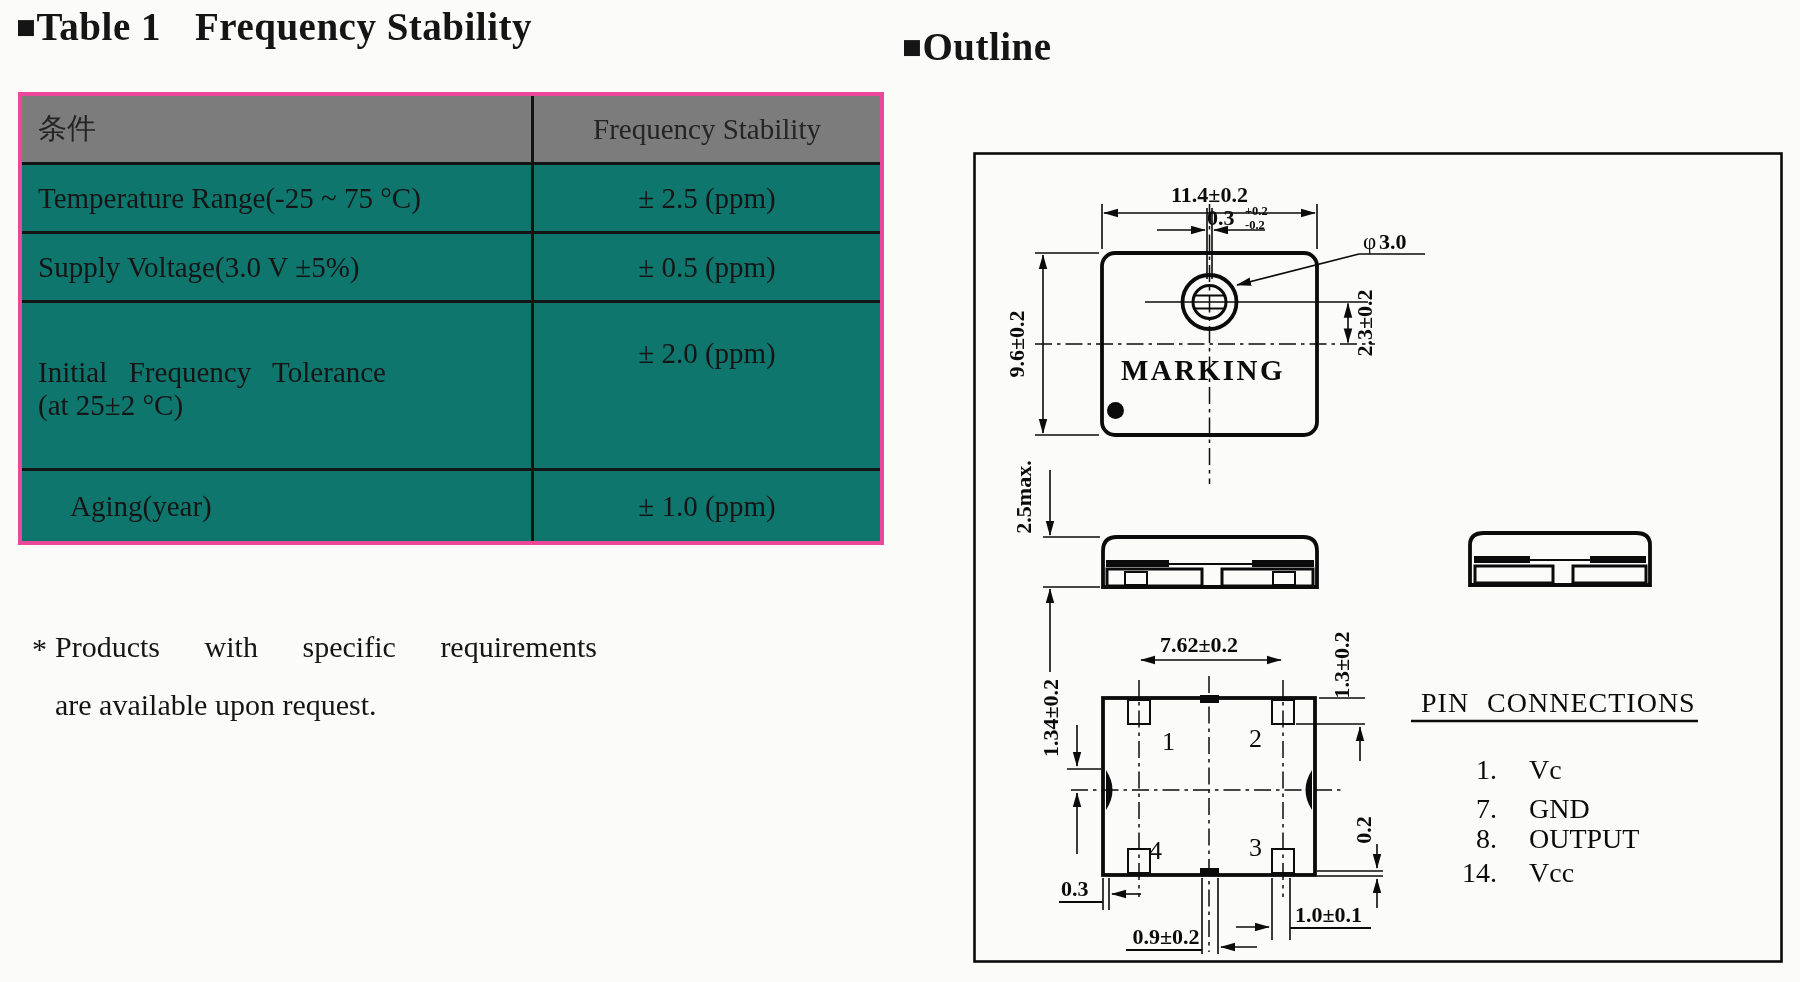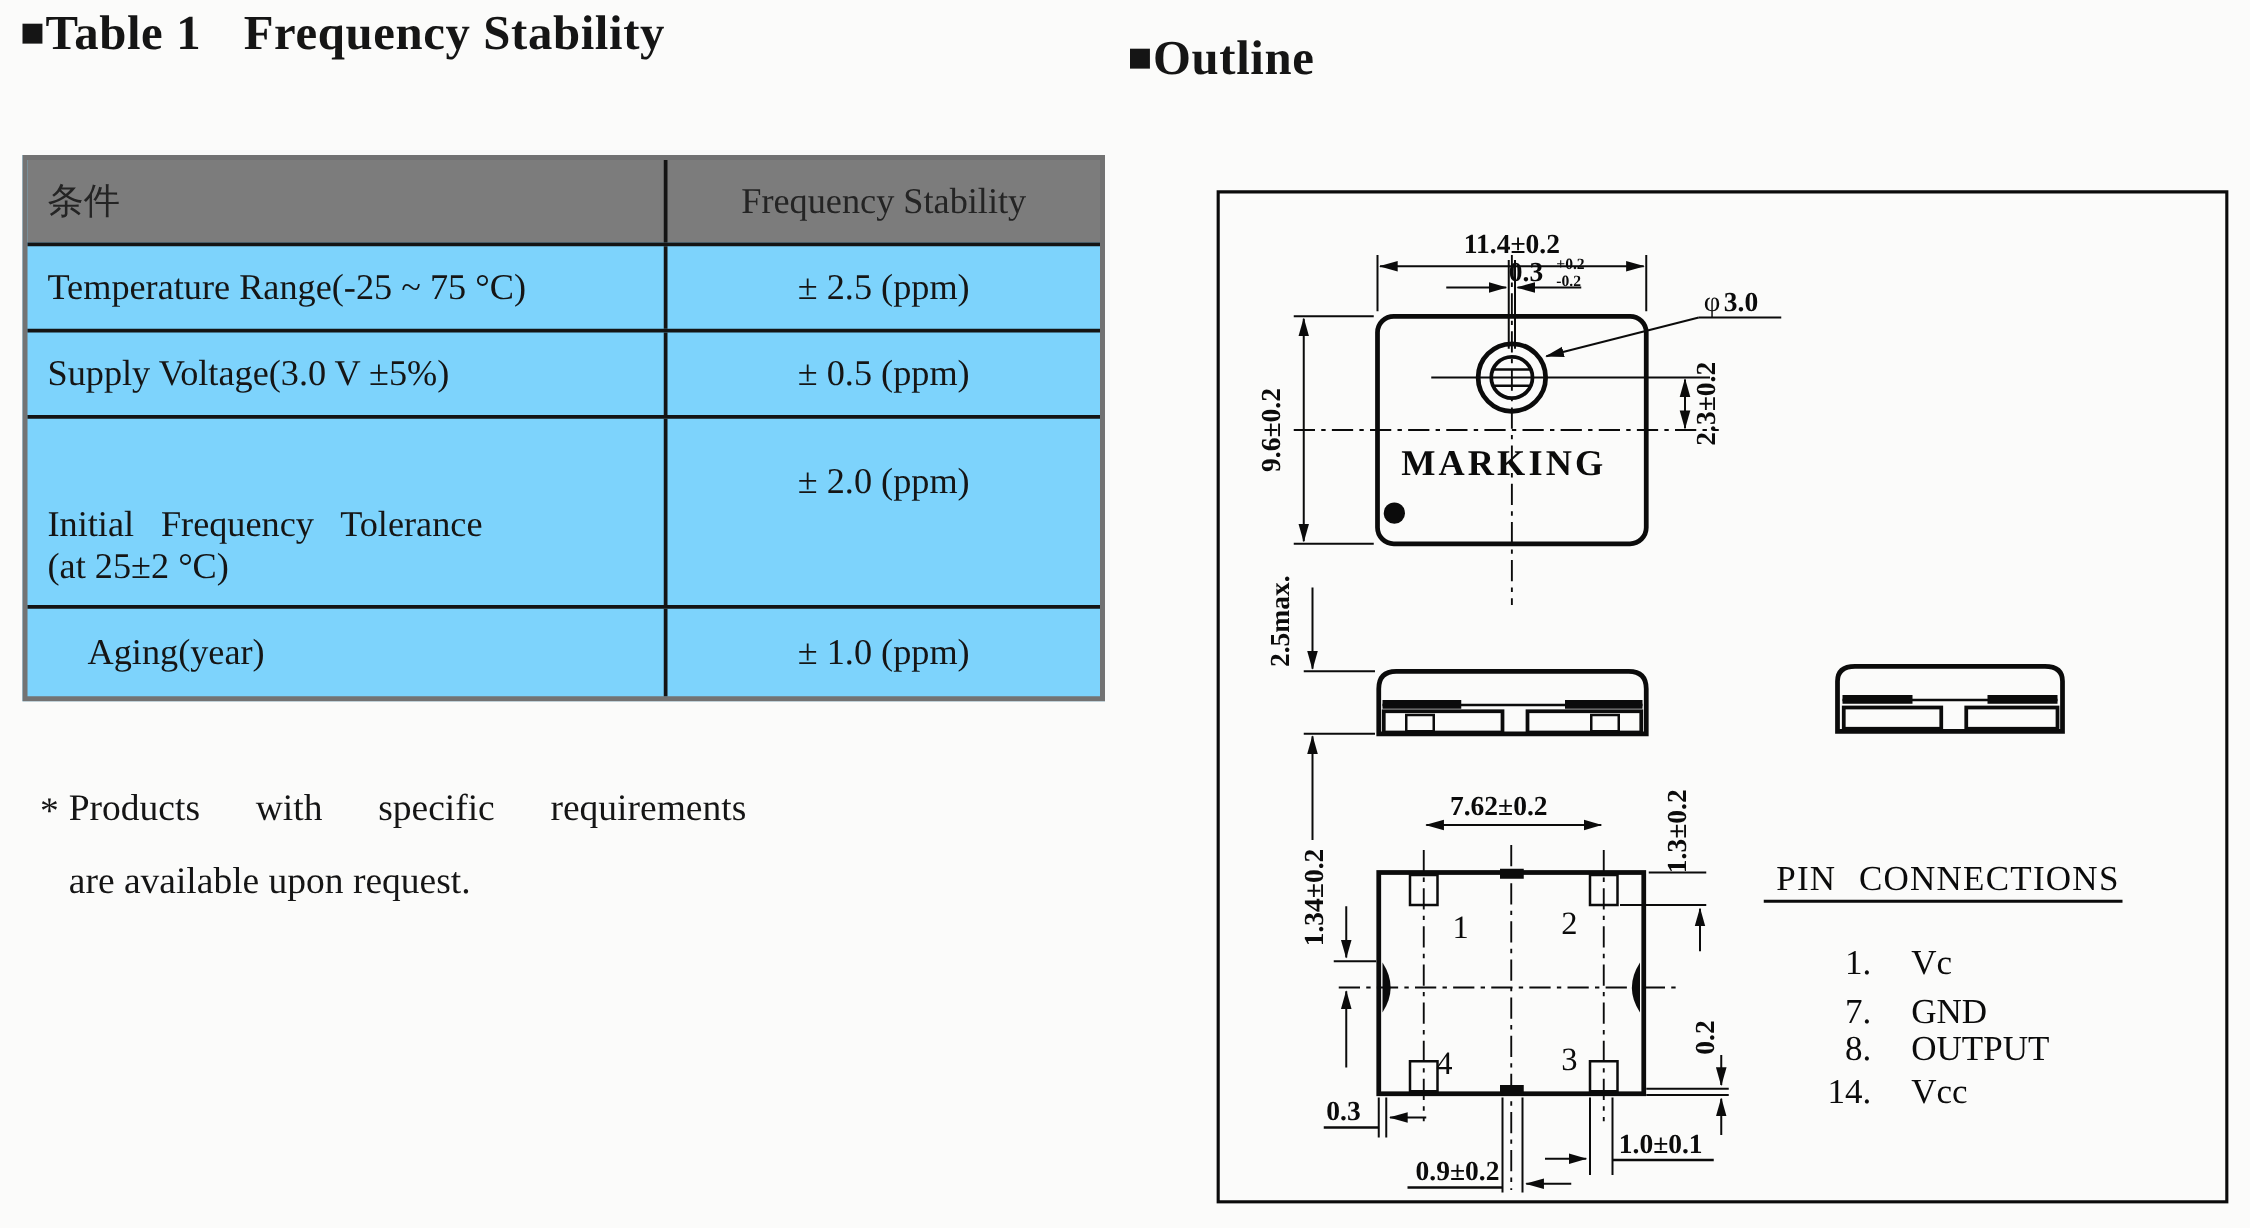--- a/index.html
+++ b/index.html
@@ -8,30 +8,30 @@
     background:#fbfbfa;color:#151515;
     font-family:"Liberation Serif", serif;
   }
   
   .sec-title{position:absolute;font-weight:bold;font-size:39px;letter-spacing:0.5px;white-space:nowrap;}
   .sec-title .sq{font-size:33px;vertical-align:2px;}
   #table-title{left:16px;top:4px;}
   #table-title .gap{margin-left:34px;}
   #outline-title{left:862px;top:24px;margin-left:40px;}
 
-  .ftable{position:absolute;left:18px;top:124px;width:858px;border:4px solid #737373;background:#7dd3fc;}
+  .ftable{position:absolute;left:18px;top:92px;width:858px;border:4px solid #ec4899;background:#0f766e;}
   .frow{display:grid;grid-template-columns:512px 1fr;border-top:3px solid #141414;}
   .frow.first{border-top:none;}
   .cell{font-size:29px;}
   .c1{border-right:3px solid #141414;display:flex;flex-direction:column;justify-content:center;padding-left:16px;}
   .c2{display:flex;align-items:center;justify-content:center;text-align:center;}
   .hrow{background:#7c7c7c;min-height:66px;}
   .hrow .cell{color:#242424;}
   .h66{min-height:66px;} .h68{min-height:68px;} .h131{min-height:131px;} .h70{min-height:70px;margin-left:32px;}
-  .r4c1{justify-content:flex-end;padding-top:4px;padding-bottom:14px;}
+  .r4c1{justify-content:center;padding-top:20px;padding-bottom:14px;}
   .r4l1{width:348px;text-align:justify;text-align-last:justify;}
   .r4c2{align-items:flex-start;padding-top:34px;}
 
   .footnote{position:absolute;left:30px;top:630px;width:610px;font-size:30px;}
   .fn-star{position:absolute;left:2px;top:2px;}
   .fn-body{margin-left:25px;width:542px;}
   .fn-l1{text-align:justify;text-align-last:justify;}
   .fn-l2{margin-top:24px;}
 
   

